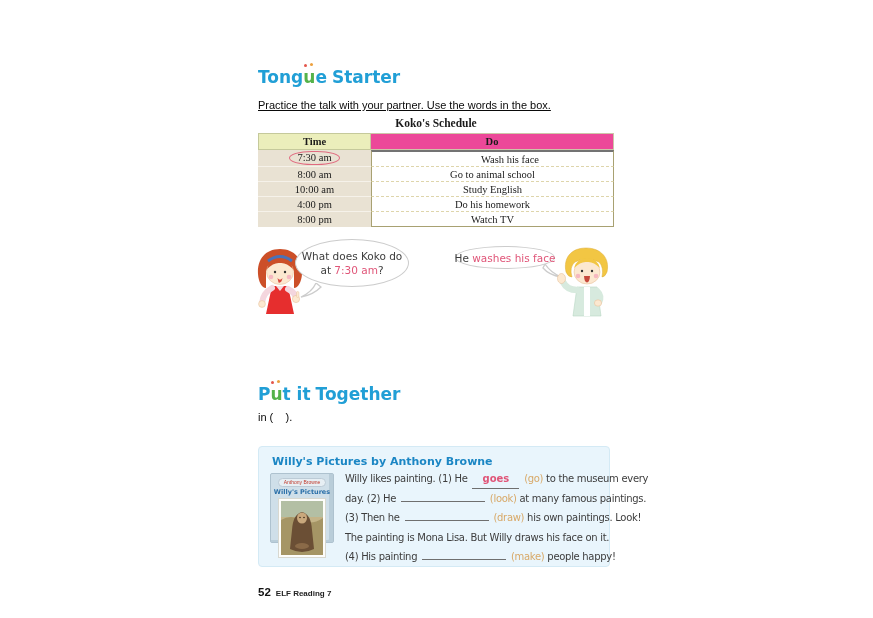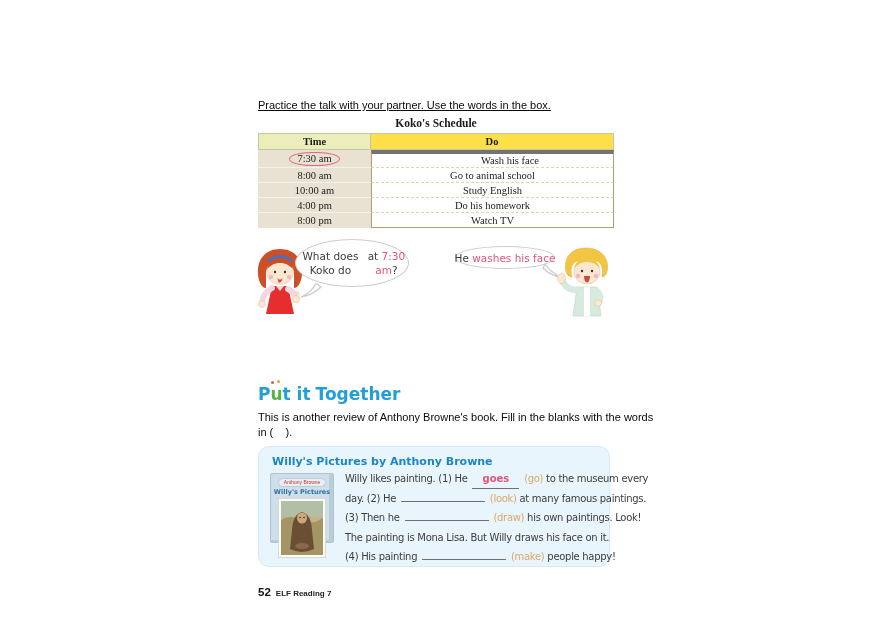--- a/index.html
+++ b/index.html
@@ -48,57 +48,57 @@
     font-family: "Liberation Serif", serif; font-weight: bold; font-size: 11.5px; color: #1a1a1a;
   }
   table.schedule {
     position: absolute; left: 258px; top: 133px; width: 356px;
     border-collapse: separate; border-spacing: 0;
     font-family: "Liberation Serif", serif; font-size: 10.5px; color: #1a1a1a;
   }
   table.schedule th { font-weight: bold; height: 17px; text-align: center; }
   table.schedule td { height: 15px; text-align: center; }
   .th-time { width: 113px; background: #ebeebb; border: 1px solid #c5c99b; }
-  .th-do   { background: #fde047; border: 1px solid #cdc5a8; border-left: none; }
+  .th-do   { background: #ec4899; border: 1px solid #cdc5a8; border-left: none; }
   .td-time { background: #e9e2d3; border-bottom: 1px solid #f6f2ea; }
   tr:last-child .td-time { border-bottom: none; }
   .td-do {
     background: #fff; border-left: 1px solid #a8a172; border-right: 1px solid #a8a172;
     border-bottom: 1px dashed #ded5ab;
   }
-  tr.first-row .td-do { border-top: 4px solid #737373; padding-left: 36px; }
+  tr.first-row .td-do { border-top: 2px solid #737373; padding-left: 36px; }
   tr:last-child .td-do { border-bottom: 1px solid #a8a172; }
   .circle-annot {
     display: inline-block; padding: 0 7px; border: 1px solid #e0697f;
     border-radius: 50% / 55%; line-height: 12px;
   }
 
   
   .char-svg { position: absolute; }
   .bubble {
     position: absolute; background: #fff; border: 1.5px solid #cccccc;
     font-family: "DejaVu Sans", sans-serif; color: #3c3c3c;
-    display: flex; flex-direction: row; align-items: center; justify-content: center;
+    display: flex; flex-direction: column; align-items: center; justify-content: center;
     text-align: center;
   }
   .bubble-question {
     left: 295px; top: 239px; width: 114px; height: 48px;
     border-radius: 50%; font-size: 10.5px; line-height: 14px;
   }
   .bubble-answer {
     left: 455px; top: 246px; width: 100px; height: 23px;
     border-radius: 50%; font-size: 10.5px; white-space: nowrap;
   }
   .highlight { color: #e05578; }
   .bubble-tail { position: absolute; }
 
   
   .willy-box {
     position: absolute; left: 258px; top: 446px; width: 352px; height: 121px;
-    background: #e9f5fc; border: 1px solid #d4eaf5; border-radius: 11px;
+    background: #e9f5fc; border: 1px solid #d4eaf5; border-radius: 4px;
   }
   .willy-title {
     position: absolute; left: 13px; top: 8px; color: #1b86c4;
     font-family: "DejaVu Sans", sans-serif; font-weight: bold; font-size: 11px;
     white-space: nowrap;
   }
   .book {
     position: absolute; left: 11px; top: 26px; width: 64px; height: 70px;
     background: #cfdfe9; border: 1px solid #aec2cf; border-radius: 2px;
     box-shadow: inset -4px -2px 0 #b9cdd9;
@@ -136,20 +136,23 @@
   .footer { position: absolute; left: 258px; top: 586px; display: flex; align-items: baseline; }
   .page-num { font-size: 11.5px; font-weight: bold; color: #111; }
   .book-name { font-size: 8px; font-weight: bold; color: #222; margin-left: 5px; }
 </style>
 </head>
 <body>
 
 <div class="page">
 
 
+  <div class="section-heading" style="top:67px;">
+    <span>Tong</span><span class="heading-u">u</span><span>e</span><span class="heading-word2">Starter</span>
+  </div>
 
   <div class="instruction" style="top:98px;text-decoration:underline;">Practice the talk with your partner. Use the words in the box.</div>
 
   <div class="schedule-title">Koko's Schedule</div>
   <table class="schedule">
     <tbody>
         <tr>
       <th class="th-time">Time</th>
       <th class="th-do">Do</th>
     </tr>
@@ -225,21 +228,20 @@
     <ellipse cx="7.5" cy="33.5" rx="4" ry="5" fill="#fce8d0" stroke="#e8c29e" stroke-width="0.6"></ellipse>
     <path d="M43 46 Q48 51 45 57" stroke="#d7eade" stroke-width="6.5" fill="none" stroke-linecap="round"></path>
     <ellipse cx="44" cy="58" rx="3.6" ry="3.2" fill="#fce8d0" stroke="#e8c29e" stroke-width="0.6"></ellipse>
   </svg>
 
   <div class="section-heading" style="top:384px;">
     <span>P</span><span class="heading-u">u</span><span>t it</span><span class="heading-word2">Together</span>
   </div>
 
   <div class="instruction" style="top:410px;">
-    <div>This is another review of Anthony Browne's book. Fill in the blanks with the words</div>
     <div class="pre-space">in (    ).</div>
   </div>
 
   <div class="willy-box">
     <div class="willy-title">Willy's Pictures by Anthony Browne</div>
 
     <div class="book">
       <div class="book-author-pill">Anthony Browne</div>
       <div class="book-title-text">Willy's Pictures</div>
       <div class="painting-frame">

